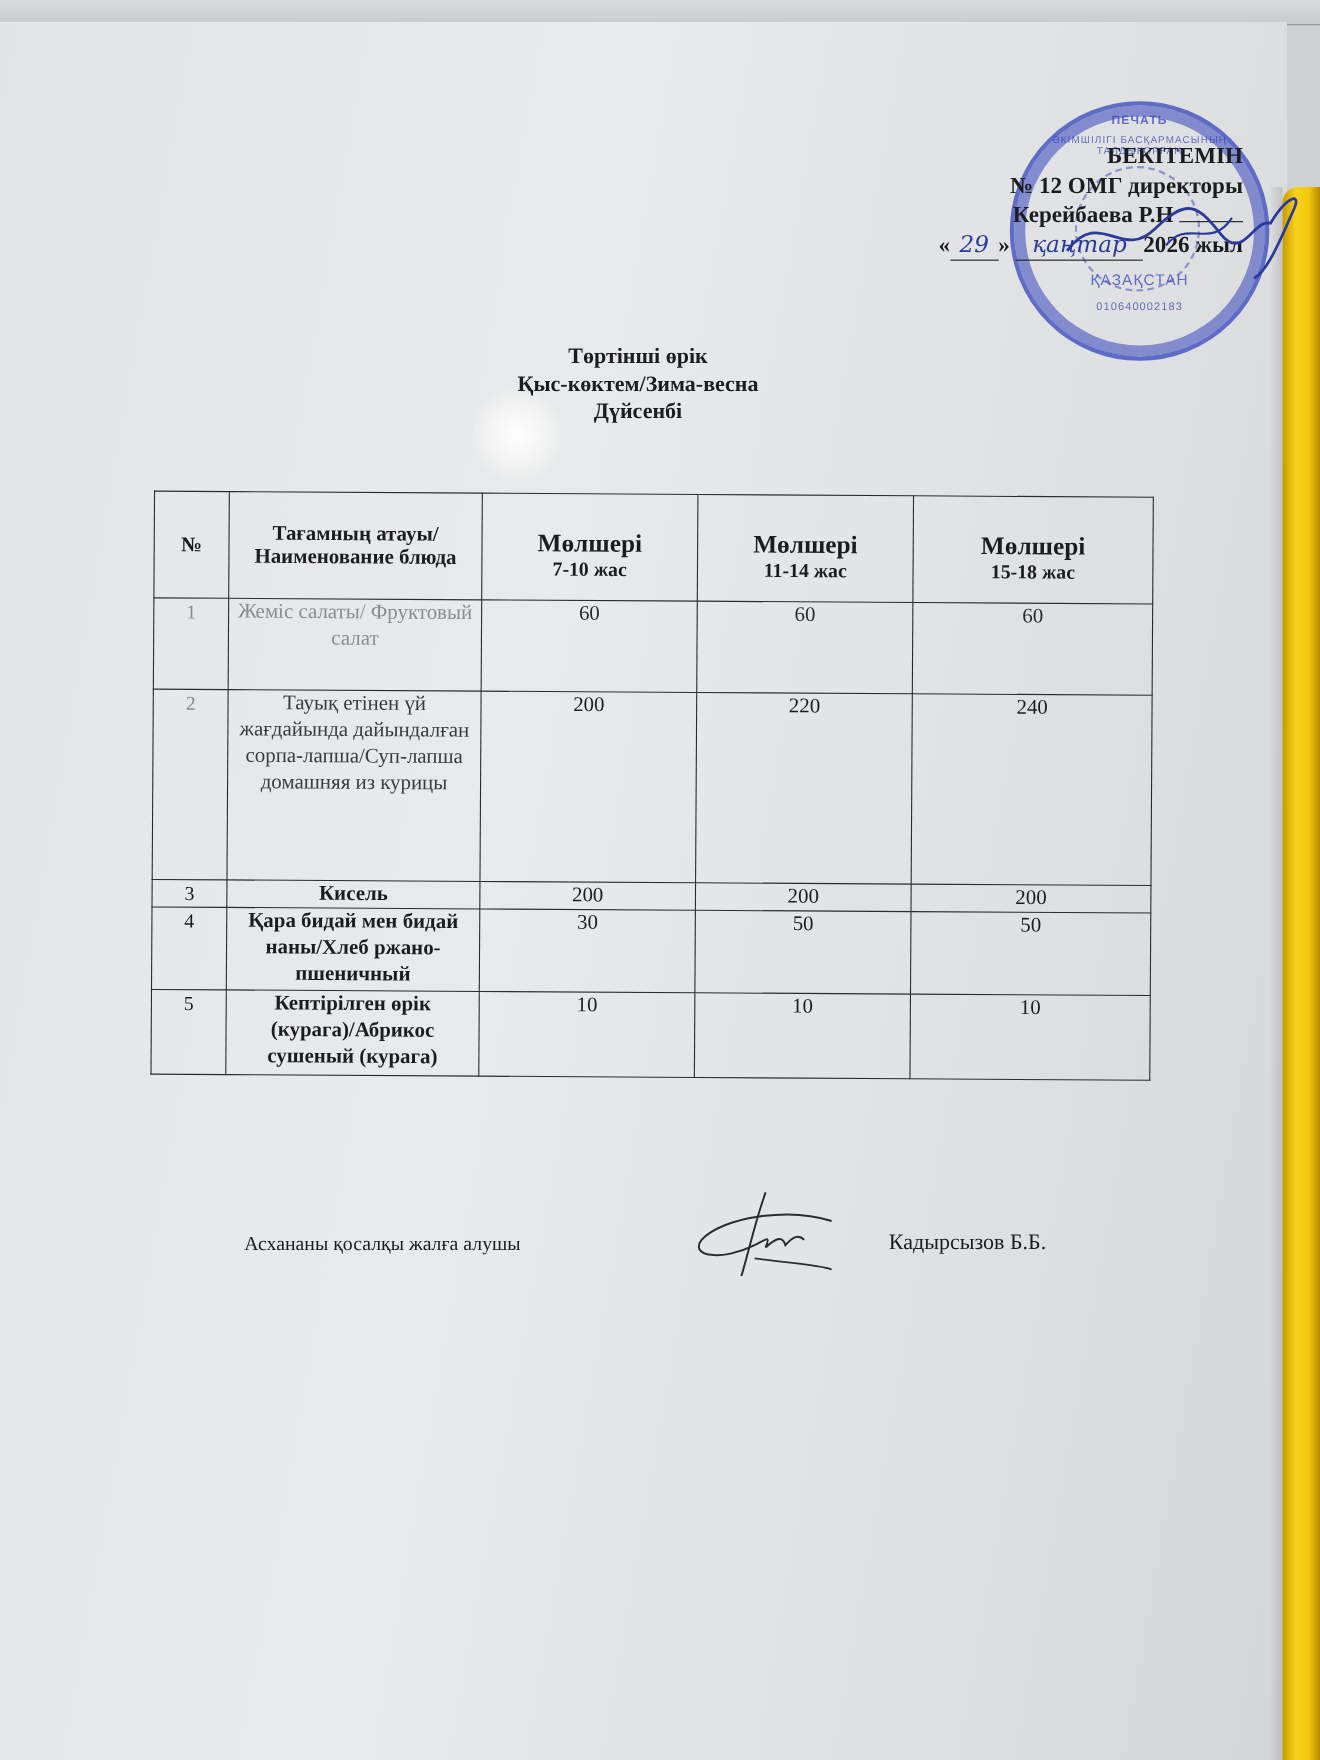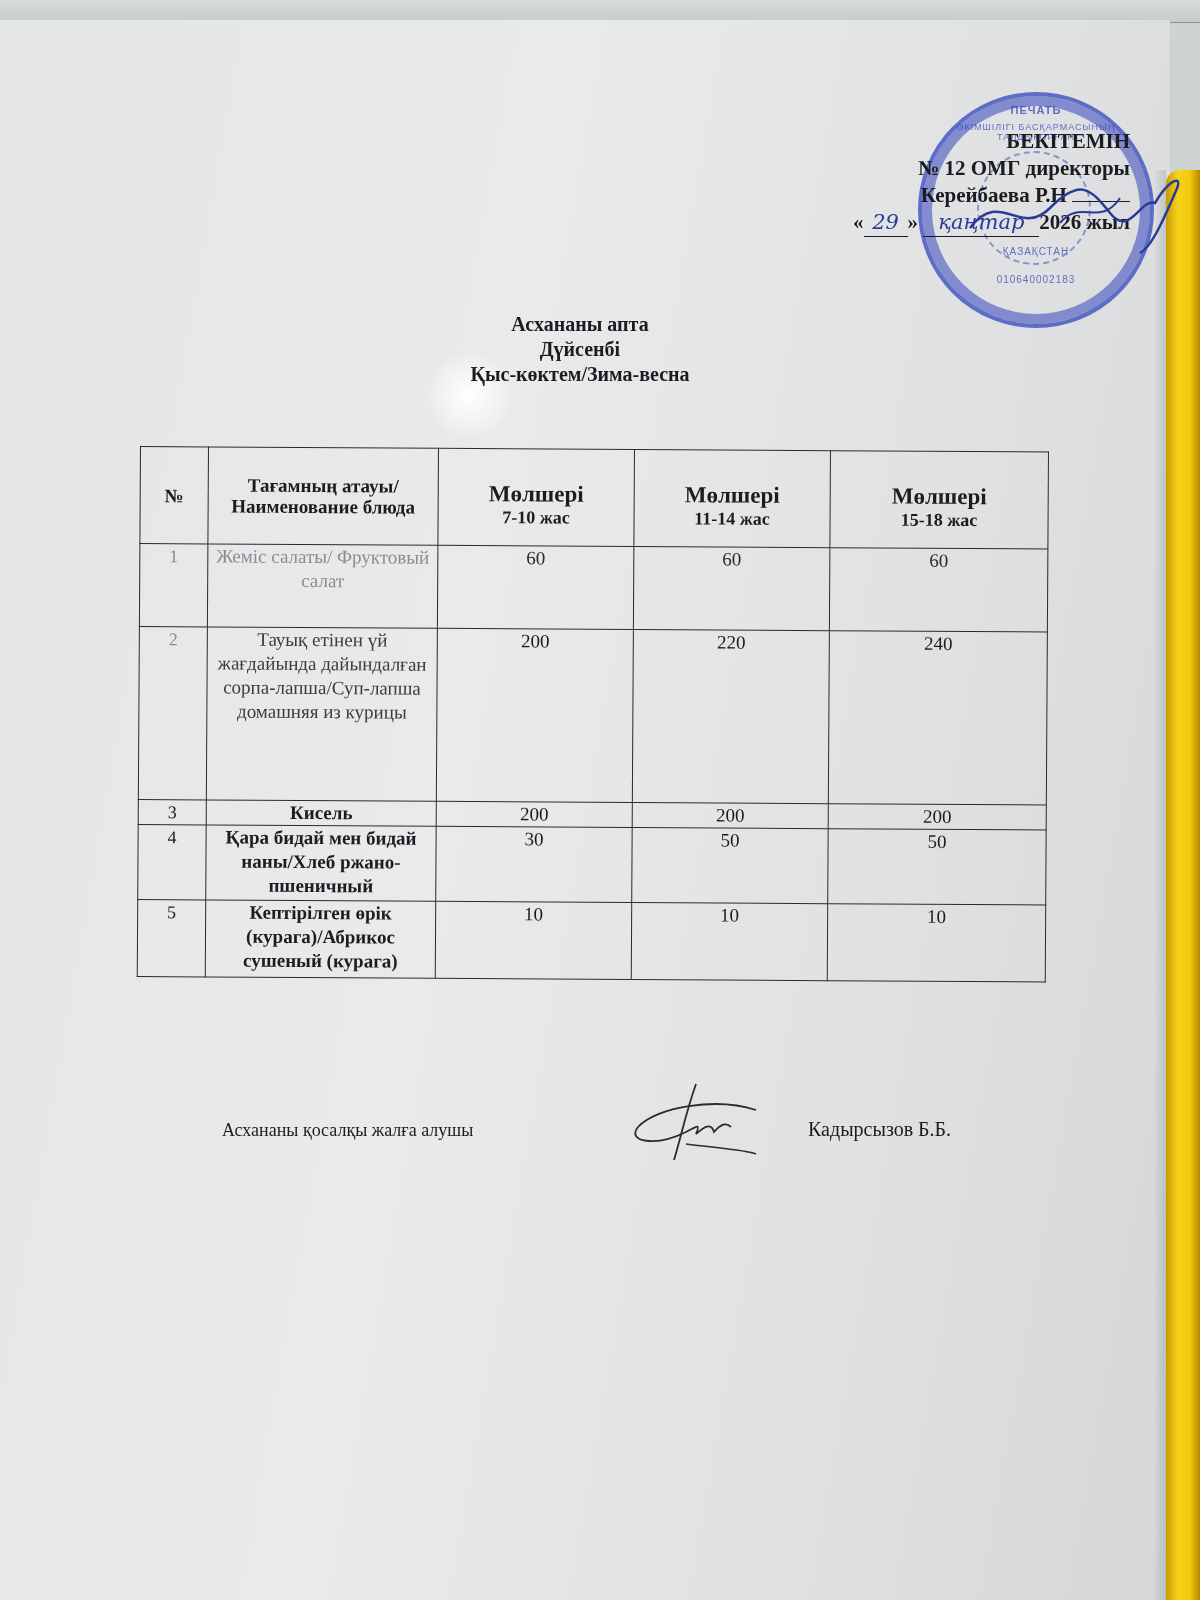--- a/index.html
+++ b/index.html
@@ -121,21 +121,21 @@
 <div class="paper">
   <div class="glare"></div>
 </div>
 <div class="binder-shade"></div>
 <div class="binder"></div>
 
 <div class="stamp">
   <div class="stamp-text" style="top:8px;font-weight:bold;">ПЕЧАТЬ</div>
   <div class="stamp-text" style="top:26px;font-size:9px;">ӘКІМШІЛІГІ БАСҚАРМАСЫНЫҢ ТАЛДЫҚОРҒАН</div>
   <div class="stamp-inner"></div>
-  <div class="stamp-text" style="top:150px;font-size:10px;">ҚАЗАҚСТАН</div>
+  <div class="stamp-text" style="top:150px;font-size:14px;">ҚАЗАҚСТАН</div>
   <div class="stamp-text" style="top:178px;font-size:10px;">010640002183</div>
 </div>
 
 <div class="approval">
   <span class="line">БЕКІТЕМІН</span>
   <span class="line">№ 12 ОМГ директоры</span>
   <span class="line">
     <span>Керейбаева Р.Н</span>
     <span class="sign-line"></span>
   </span>
@@ -144,23 +144,23 @@
     <span class="date-month">қаңтар</span><span>2026 жыл</span>
   </span>
 </div>
 
 <svg class="director-sig" width="230" height="90" viewBox="0 0 230 90">
   <path d="M10 60 C40 20, 60 70, 90 40 S130 20, 150 45 S180 30, 195 35 C210 10, 225 5, 215 25 C200 60, 190 80, 180 85" fill="none" stroke="#2a3a9a" stroke-width="2.5"></path>
   <path d="M100 55 C120 30, 140 60, 160 30" fill="none" stroke="#2a3a9a" stroke-width="2"></path>
 </svg>
 
 <div class="title-block">
-  <div>Асхананы апта</div>
+  <div>Төртінші өрік</div>
+  <div>Қыс-көктем/Зима-весна</div>
   <div>Дүйсенбі</div>
-  <div>Қыс-көктем/Зима-весна</div>
 </div>
 
 <table class="menu-table">
   <colgroup>
     <col style="width:68px">
     <col style="width:230px">
     <col style="width:196px">
     <col style="width:196px">
     <col style="width:218px">
   </colgroup>

